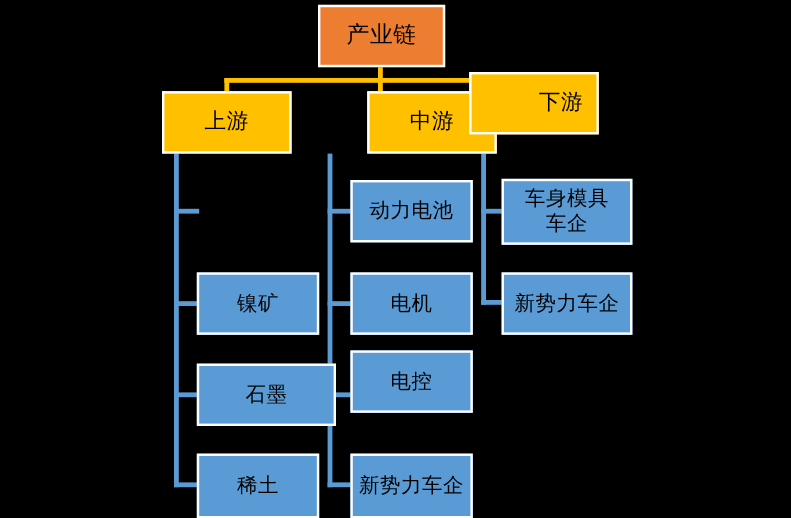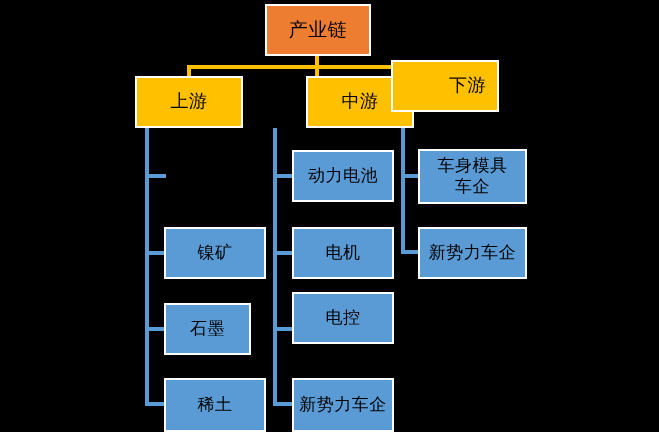--- a/index.html
+++ b/index.html
@@ -71,21 +71,21 @@
   <div class="node node-mid" style="left:263px; top:76px; width:108px; height:52px;margin-left:43px;">中游</div>
   <div class="node node-mid" style="left:391px; top:60px; width:108px; height:52px;padding-left:45px;">下游</div>
 
   <div class="conn" style="left:145px; top:128px; width:4px; height:278px;"></div>
   <div class="conn" style="left:145px; top:174px; width:21px; height:4px;"></div>
   <div class="conn" style="left:145px; top:251px; width:21px; height:4px;"></div>
   <div class="conn" style="left:145px; top:327px; width:21px; height:4px;"></div>
   <div class="conn" style="left:145px; top:402px; width:21px; height:4px;"></div>
 
   <div class="node node-leaf" style="left:164px; top:227px; width:102px; height:52px;">镍矿</div>
-  <div class="node node-leaf" style="left:164px; top:303px; width:87px; height:52px;">石墨</div>
+  <div class="node node-leaf" style="left:164px; top:303px; width:116px; height:52px;">石墨</div>
   <div class="node node-leaf" style="left:164px; top:378px; width:102px; height:54px;">稀土</div>
 
   <div class="conn" style="left:273px; top:128px; width:4px; height:278px;"></div>
   <div class="conn" style="left:273px; top:174px; width:21px; height:4px;"></div>
   <div class="conn" style="left:273px; top:251px; width:21px; height:4px;"></div>
   <div class="conn" style="left:273px; top:327px; width:21px; height:4px;"></div>
   <div class="conn" style="left:273px; top:402px; width:21px; height:4px;"></div>
 
   <div class="node node-leaf" style="left:292px; top:150px; width:102px; height:52px;text-align:center;">动力电池</div>
   <div class="node node-leaf" style="left:292px; top:227px; width:102px; height:52px;">电机</div>

